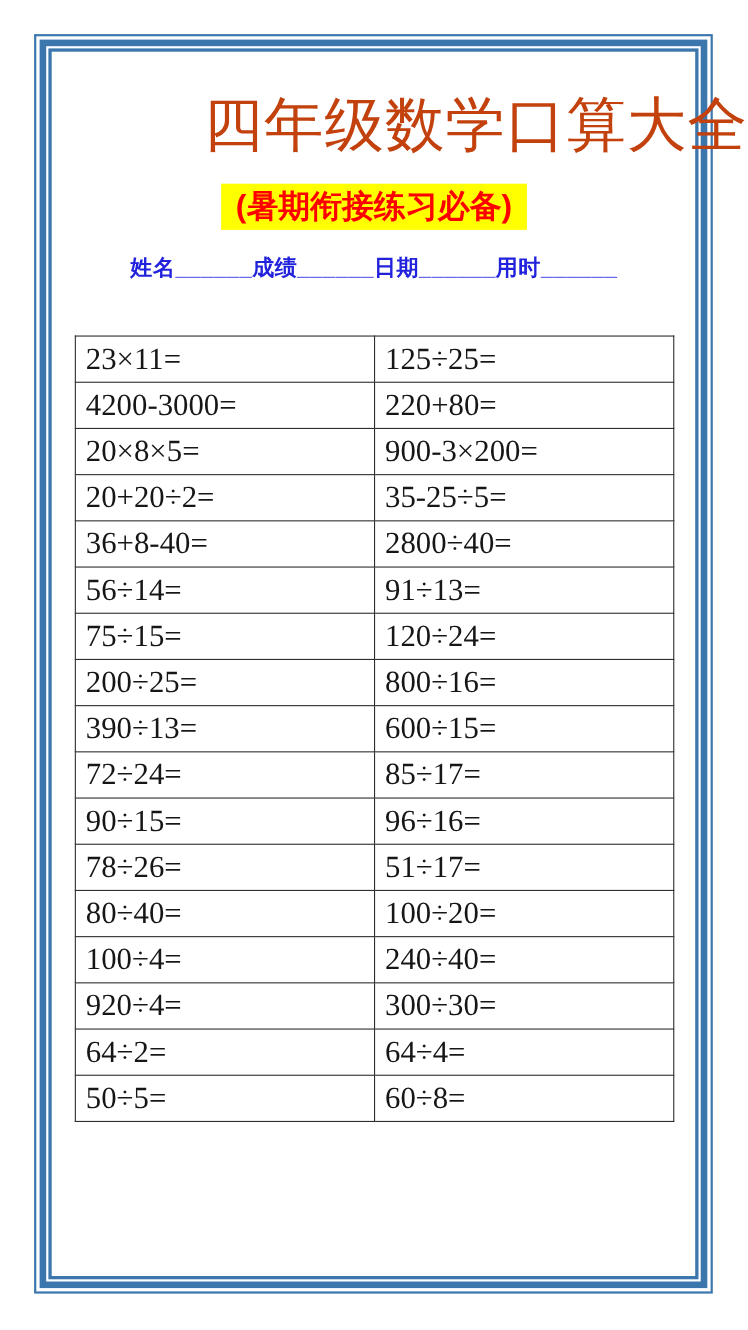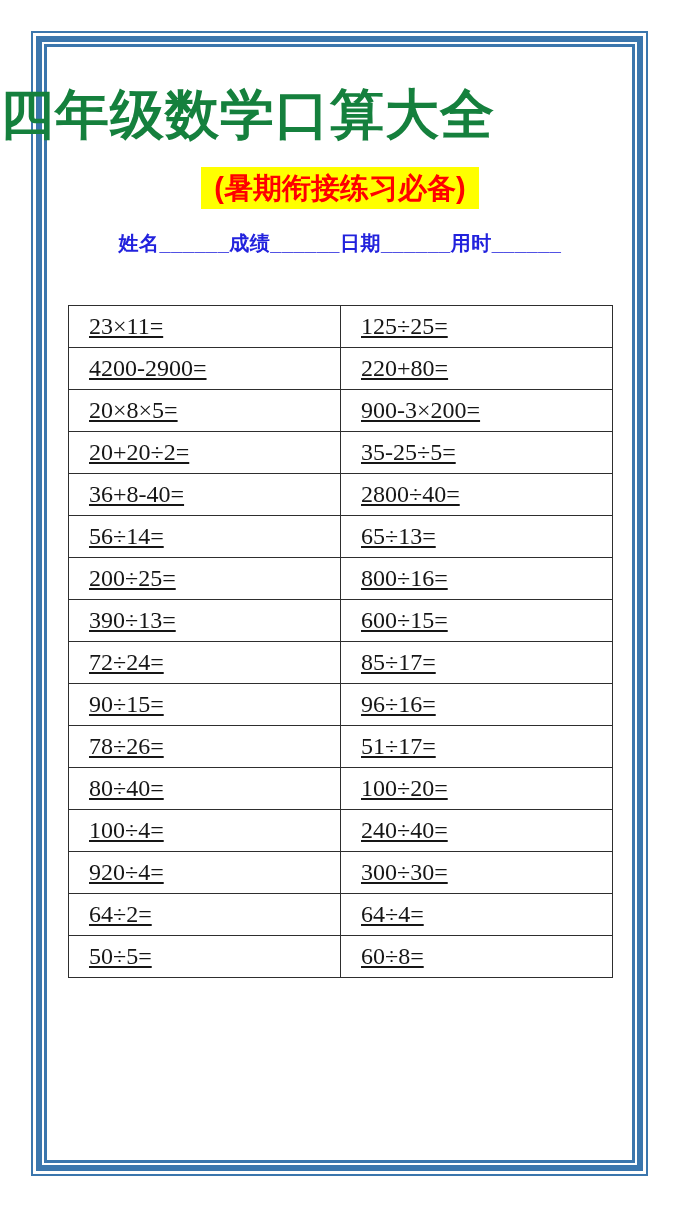--- a/index.html
+++ b/index.html
@@ -30,24 +30,24 @@
       0 0 0 11px #ffffff,
       0 0 0 13px var(--frame-blue);
     pointer-events: none;
   }
   .title {
     position: absolute;
     top: 84px;
     left: 0;
     width: 100%;
     margin: 0;
-    text-align: left;
+    text-align: right;
     font-size: 54px;
-    font-weight: bold;
-    color: #15803d;
+    font-weight: normal;
+    color: #c2410c;
     line-height: 1.12;
     letter-spacing: 1px;
   }
   .subtitle-row {
     position: absolute;
     top: 167px;
     left: 0;
     width: 100%;
     text-align: center;
   }
@@ -77,27 +77,26 @@
     top: 305px;
     width: 545px;
     border-collapse: collapse;
     table-layout: fixed;
   }
   table.problems td {
     width: 50%;
     height: 41px;
     border: 1px solid var(--table-border);
     font-family: "Liberation Serif", serif;
-    font-size: 24px;
+    font-size: 28px;
     color: var(--problem-text);
-    padding: 0 0 0 20px;
+    padding: 0 0 0 9px;
     vertical-align: middle;
     white-space: nowrap;
     overflow: hidden;
-    text-decoration: underline;
   }
 </style>
 </head>
 <body>
 
 <div class="page">
   <div class="frame"></div>
 
   <h1 class="title">四年级数学口算大全</h1>
 
@@ -107,38 +106,42 @@
 
   <div class="meta-line">姓名______成绩______日期______用时______</div>
 
   <table class="problems">
     <tbody id="problems-body">
         <tr>
           <td>23×11=</td>
           <td>125÷25=</td>
         </tr>
         <tr>
-          <td>4200-2900=</td>
+          <td>4200-3000=</td>
           <td>220+80=</td>
         </tr>
         <tr>
           <td>20×8×5=</td>
           <td>900-3×200=</td>
         </tr>
         <tr>
           <td>20+20÷2=</td>
           <td>35-25÷5=</td>
         </tr>
         <tr>
           <td>36+8-40=</td>
           <td>2800÷40=</td>
         </tr>
         <tr>
           <td>56÷14=</td>
-          <td>65÷13=</td>
+          <td>91÷13=</td>
+        </tr>
+        <tr>
+          <td>75÷15=</td>
+          <td>120÷24=</td>
         </tr>
         <tr>
           <td>200÷25=</td>
           <td>800÷16=</td>
         </tr>
         <tr>
           <td>390÷13=</td>
           <td>600÷15=</td>
         </tr>
         <tr>

